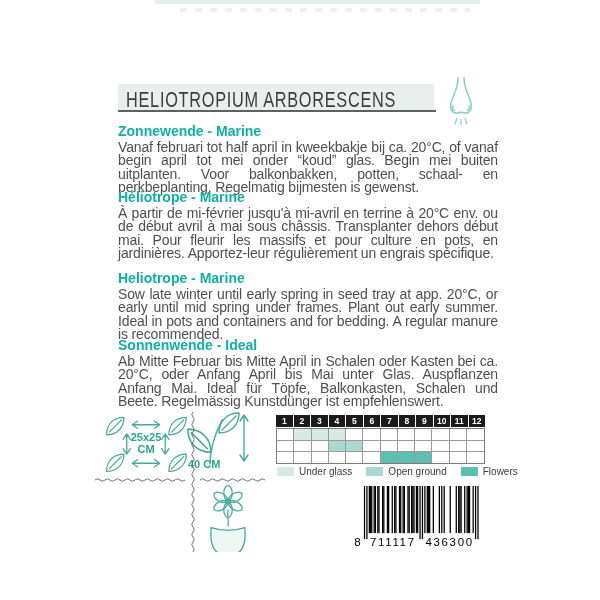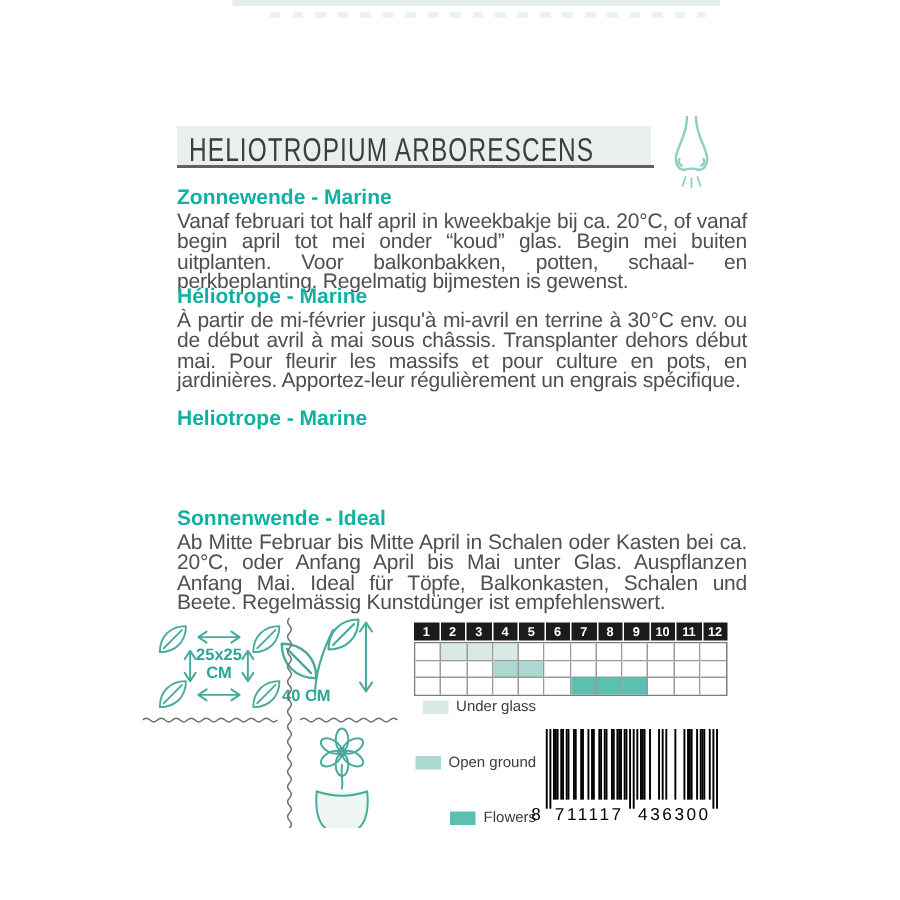--- a/index.html
+++ b/index.html
@@ -46,21 +46,21 @@
   .calendar{position:absolute;left:276px;top:415px;width:209px;}
   #cal-head{display:grid;grid-template-columns:repeat(12,1fr);gap:1px;background:#ffffff;}
   .cal-h{background:#1b1b1b;color:#fff;font-size:8.5px;font-weight:bold;
          text-align:center;line-height:12px;height:12px;}
   #cal-body{display:grid;grid-template-columns:repeat(12,1fr);border:1px solid #7c7c7c;margin-top:1px;}
   .cal-c{height:10.5px;border-right:1px solid #9a9a9a;border-bottom:1px solid #9a9a9a;background:#fff;}
   .cal-c:nth-child(12n){border-right:none;}
   .cal-c:nth-child(n+25){border-bottom:none;}
 
   
-  .legend{position:absolute;left:277px;top:466px;display:flex;align-items:flex-end;gap:26px;flex-direction:column;}
+  .legend{position:absolute;left:277px;top:466px;display:flex;align-items:center;gap:14px;}
   .lg-item{display:flex;align-items:center;gap:5px;}
   .lg-sw{width:17px;height:9px;display:inline-block;}
   .lg-lb{font-size:10px;color:#3c3c3c;}
 
   
   .distributor{position:absolute;left:281px;top:488px;width:72px;}
   .dist-name{font-size:11px;font-weight:bold;color:#1d1d1d;margin-bottom:2px;}
   .dist-line{font-size:8.6px;line-height:10.2px;color:#2e2e2e;}
   .barcode{position:absolute;left:353px;top:486px;}
   .black-mark{position:absolute;left:471px;top:572px;width:11px;height:28px;background:#111;}
@@ -87,24 +87,25 @@
       <path d="M13 42 l-2 6 M17 43 v6 M21 42 l2 6" stroke-width="1.2"></path>
     </g>
   </svg>
 
   <section class="sec sec-nl">
     <h3>Zonnewende - Marine</h3>
     <p>Vanaf februari tot half april in kweekbakje bij ca. 20°C, of vanaf begin april tot mei onder “koud” glas. Begin mei buiten uitplanten. Voor balkonbakken, potten, schaal- en perkbeplanting. Regelmatig bijmesten is gewenst.</p>
   </section>
   <section class="sec sec-fr">
     <h3>Héliotrope - Marine</h3>
-    <p>À partir de mi-février jusqu'à mi-avril en terrine à 30°C env. ou de début avril à mai sous châssis. Transplanter dehors début mai. Pour fleurir les massifs et pour culture en pots, en jardinières. Apportez-leur régulièrement un engrais spécifique.</p>
+    <p>À partir de mi-février jusqu'à mi-avril en terrine à 20°C env. ou de début avril à mai sous châssis. Transplanter dehors début mai. Pour fleurir les massifs et pour culture en pots, en jardinières. Apportez-leur régulièrement un engrais spécifique.</p>
   </section>
   <section class="sec sec-en">
     <h3>Heliotrope - Marine</h3>
+    <p>Sow late winter until early spring in seed tray at app. 20°C, or early until mid spring under frames. Plant out early summer. Ideal in pots and containers and for bedding. A regular manure is recommended.</p>
   </section>
   <section class="sec sec-de">
     <h3>Sonnenwende - Ideal</h3>
     <p>Ab Mitte Februar bis Mitte April in Schalen oder Kasten bei ca. 20°C, oder Anfang April bis Mai unter Glas. Auspflanzen Anfang Mai. Ideal für Töpfe, Balkonkasten, Schalen und Beete. Regelmässig Kunstdünger ist empfehlenswert.</p>
   </section>
 
   <svg width="0" height="0" style="position:absolute">
     <defs>
       <path id="leafshape" d="M1 21 C1 9 9 1 21 1 C21 13 13 21 1 21 Z M4 18 C9 13 13 9 18 4"></path>
     </defs>

